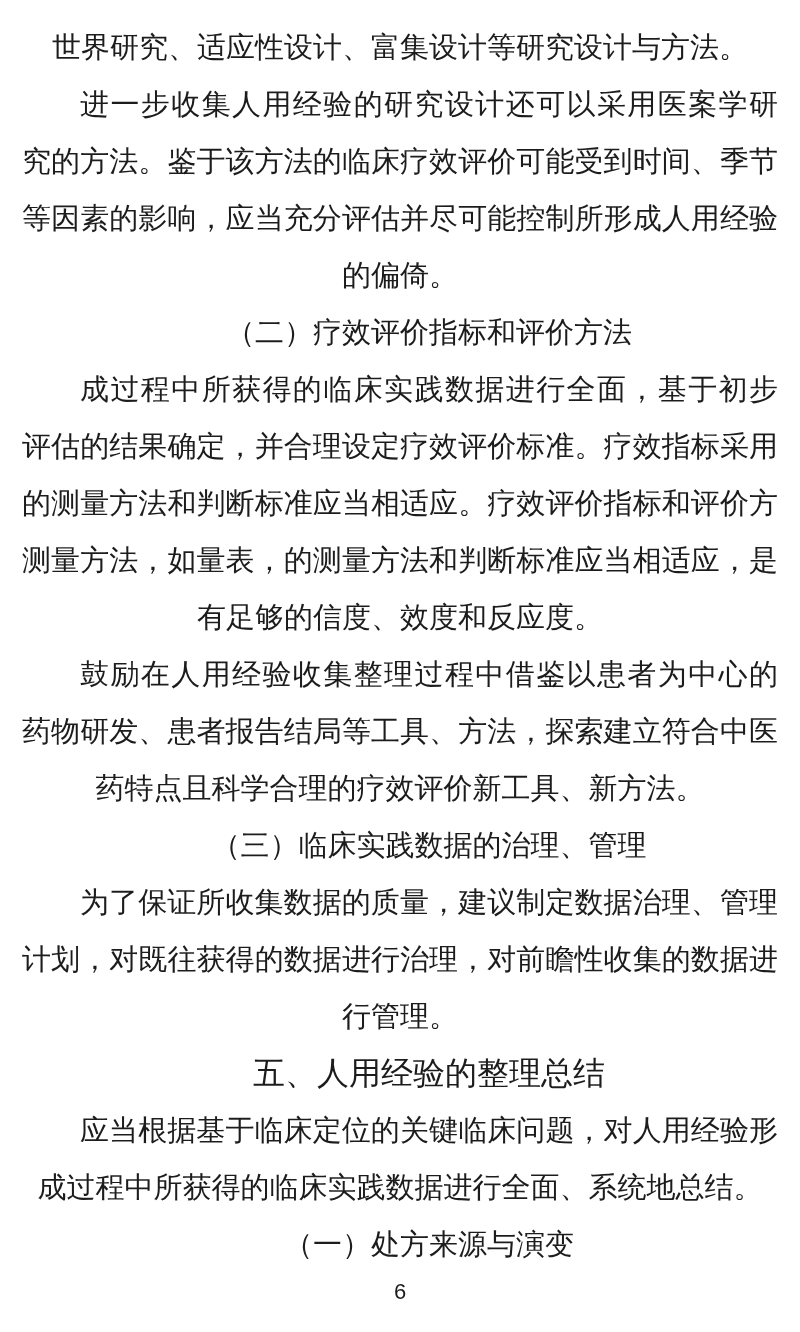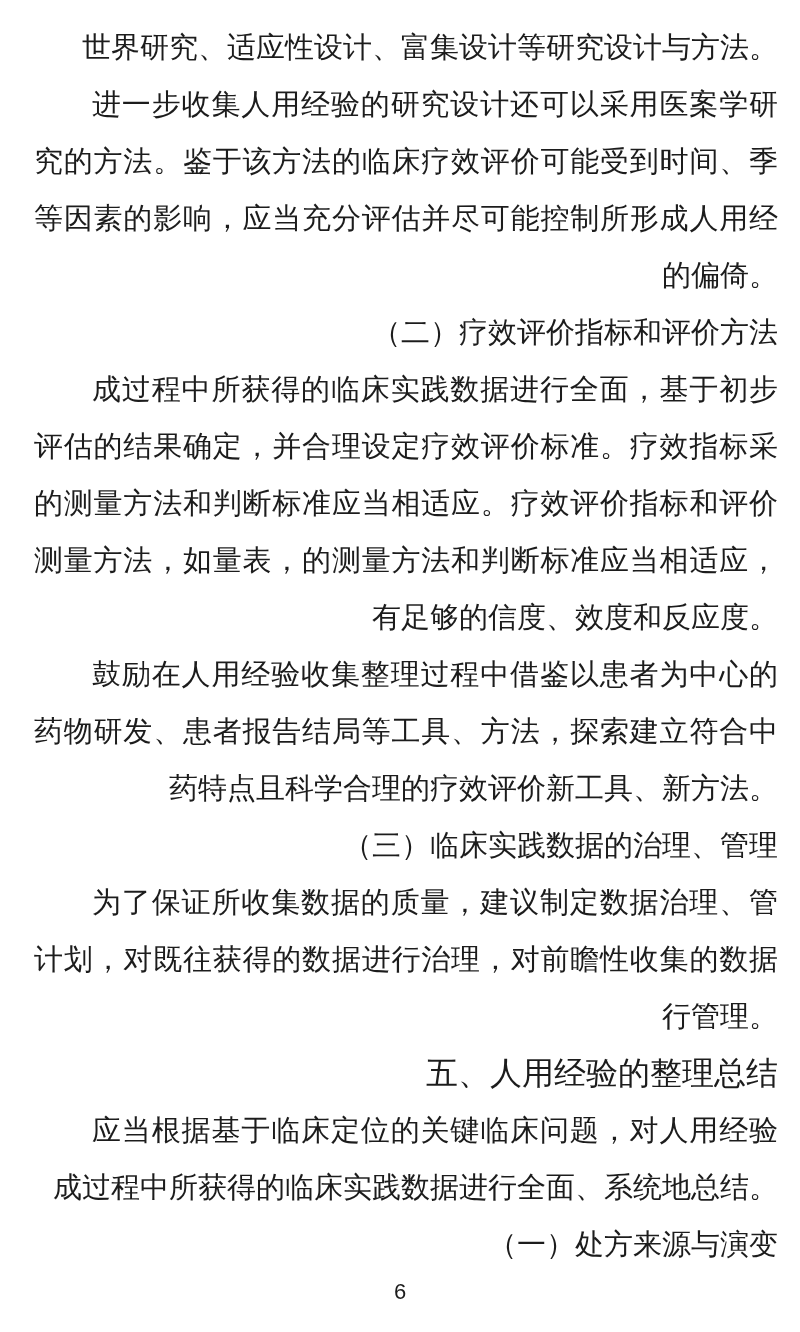--- a/index.html
+++ b/index.html
@@ -24,26 +24,25 @@
   }
   .paragraph {
     margin: 0;
     padding: 0;
   }
   .line {
     height: 57px;
     line-height: 57px;
     font-size: 29px;
     overflow: hidden;
-    text-align: right;
+    text-align: center;
   }
   .line.justify {
     text-align: justify;
     text-align-last: justify;
-    margin-left: 12px;
   }
   .line.indent {
     padding-left: 58px;
   }
   .paragraph.heading .line {
     font-family: "Liberation Sans", sans-serif;
     font-weight: 400;
     font-size: 32px;
   }
   .footer {

